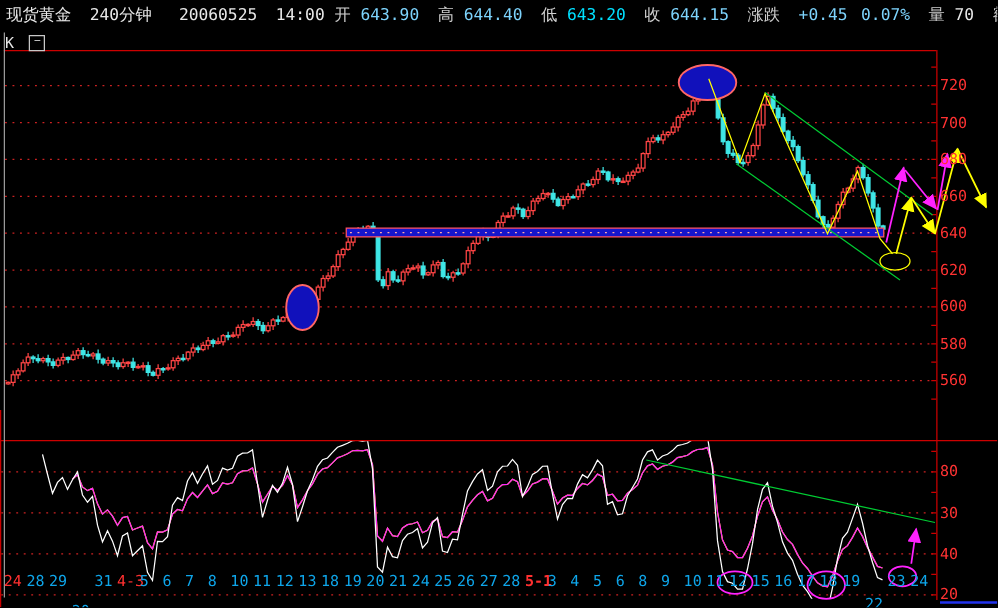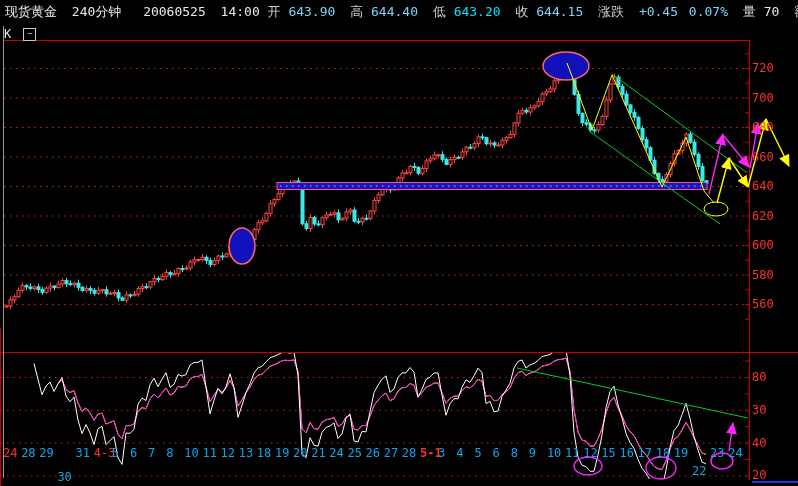--- a/index.html
+++ b/index.html
@@ -10,21 +10,21 @@
   .hdr span{display:inline-block;}
   .w{color:#e8e8e8;} .lb{color:#d0d0d0;} .rd{color:#7dd3fc;} .cy{color:#00e0ff;}
   .ms{margin-right:7px;} .ml{margin-right:14px;} .m2{margin-right:3px;}
   .panlbl{position:absolute;font-size:12px;color:#e8e8e8;z-index:5;white-space:nowrap;}
   .minbox{display:inline-block;width:11px;height:11px;border:1px solid #c8c8c8;color:#c8c8c8;
           font-size:9px;line-height:9px;text-align:center;vertical-align:middle;margin-left:5px;cursor:pointer;}
   .y{color:#ffff00;} .mg{color:#ff22ff;}
   .axl{position:absolute;font-size:12px;color:#ff3232;z-index:4;}
   .datel{position:absolute;font-size:12px;color:#0ea5e9;z-index:4;white-space:nowrap;}
   .datel.red{color:#ff3030;}
-  #dates{position:absolute;left:0;top:446px;width:702px;height:16px;z-index:4;}
+  #dates{position:absolute;left:0;top:458px;width:702px;height:16px;z-index:4;}
 </style>
 </head>
 <body>
 
 <div id="app">
 
   <svg id="cv" width="798" height="486">
       <defs>
         <marker id="ay" markerWidth="14" markerHeight="12" refX="11" refY="5.5" orient="auto" markerUnits="userSpaceOnUse">
           <path d="M0,0 L12,5.5 L0,11 z" fill="#ffff00"></path>

